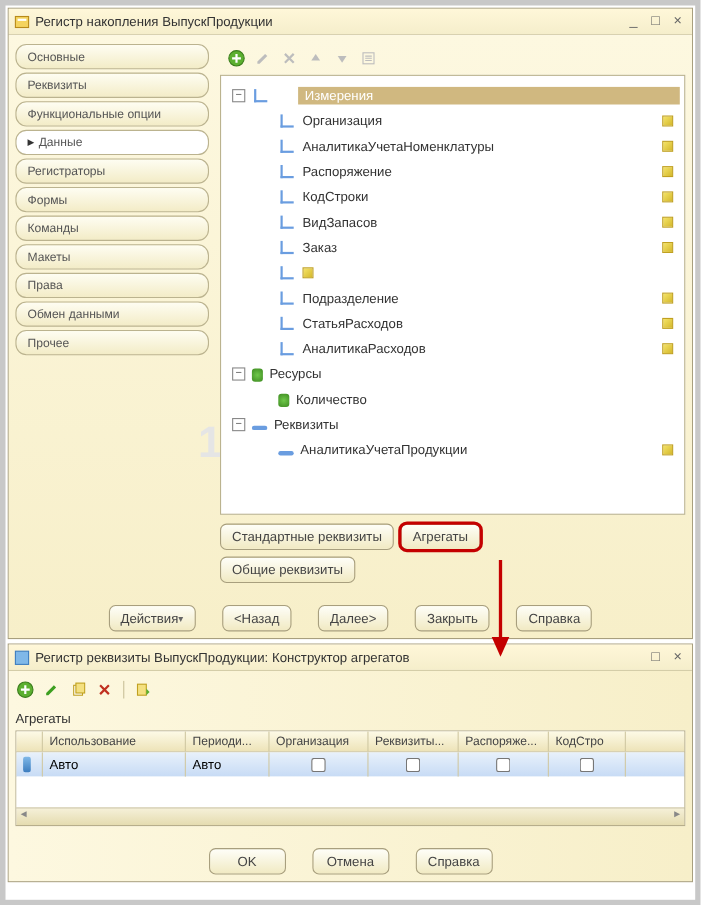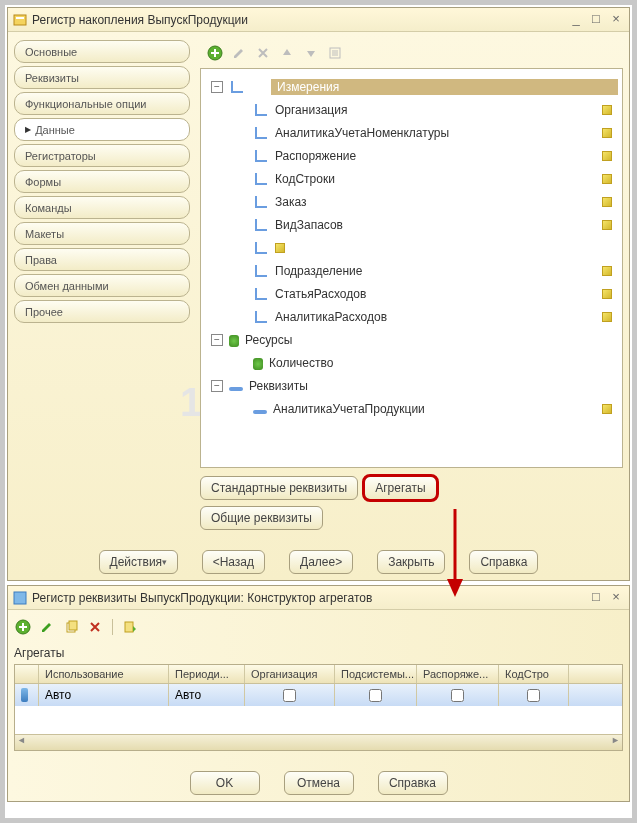--- a/index.html
+++ b/index.html
@@ -202,26 +202,26 @@
                 <span class="tree-label">Распоряжение</span>
                 <span class="cube"></span>
               </div>
             <div class="tree-line l2">
                 <span class="tree-icon dim-icon"></span>
                 <span class="tree-label">КодСтроки</span>
                 <span class="cube"></span>
               </div>
             <div class="tree-line l2">
                 <span class="tree-icon dim-icon"></span>
+                <span class="tree-label">ВидЗапасов</span>
+                <span class="cube"></span>
+              </div>
+            <div class="tree-line l2">
+                <span class="tree-icon dim-icon"></span>
                 <span class="tree-label">Заказ</span>
-                <span class="cube"></span>
-              </div>
-            <div class="tree-line l2">
-                <span class="tree-icon dim-icon"></span>
-                <span class="tree-label">ВидЗапасов</span>
                 <span class="cube"></span>
               </div>
             <div class="tree-line l2">
                 <span class="tree-icon dim-icon"></span>
                 <span class="cube"></span>
               </div>
             <div class="tree-line l2">
                 <span class="tree-icon dim-icon"></span>
                 <span class="tree-label">Подразделение</span>
                 <span class="cube"></span>
@@ -333,21 +333,21 @@
       </div>
 
       <div class="section-label">Агрегаты</div>
 
       <div class="grid">
         <div class="grid-head">
           <div class="gh c0"></div>
           <div class="gh c1">Использование</div>
           <div class="gh c2">Периоди...</div>
           <div class="gh c3">Организация</div>
-          <div class="gh c4">Подсистемы...</div>
+          <div class="gh c4">Реквизиты...</div>
           <div class="gh c5">Распоряже...</div>
           <div class="gh c6">КодСтро</div>
         </div>
         <div class="grid-row">
           <div class="gc c0">
               <span class="row-icon"></span>
             </div>
           <div class="gc c1">Авто</div>
           <div class="gc c2">Авто</div>
           <div class="gc c3">

